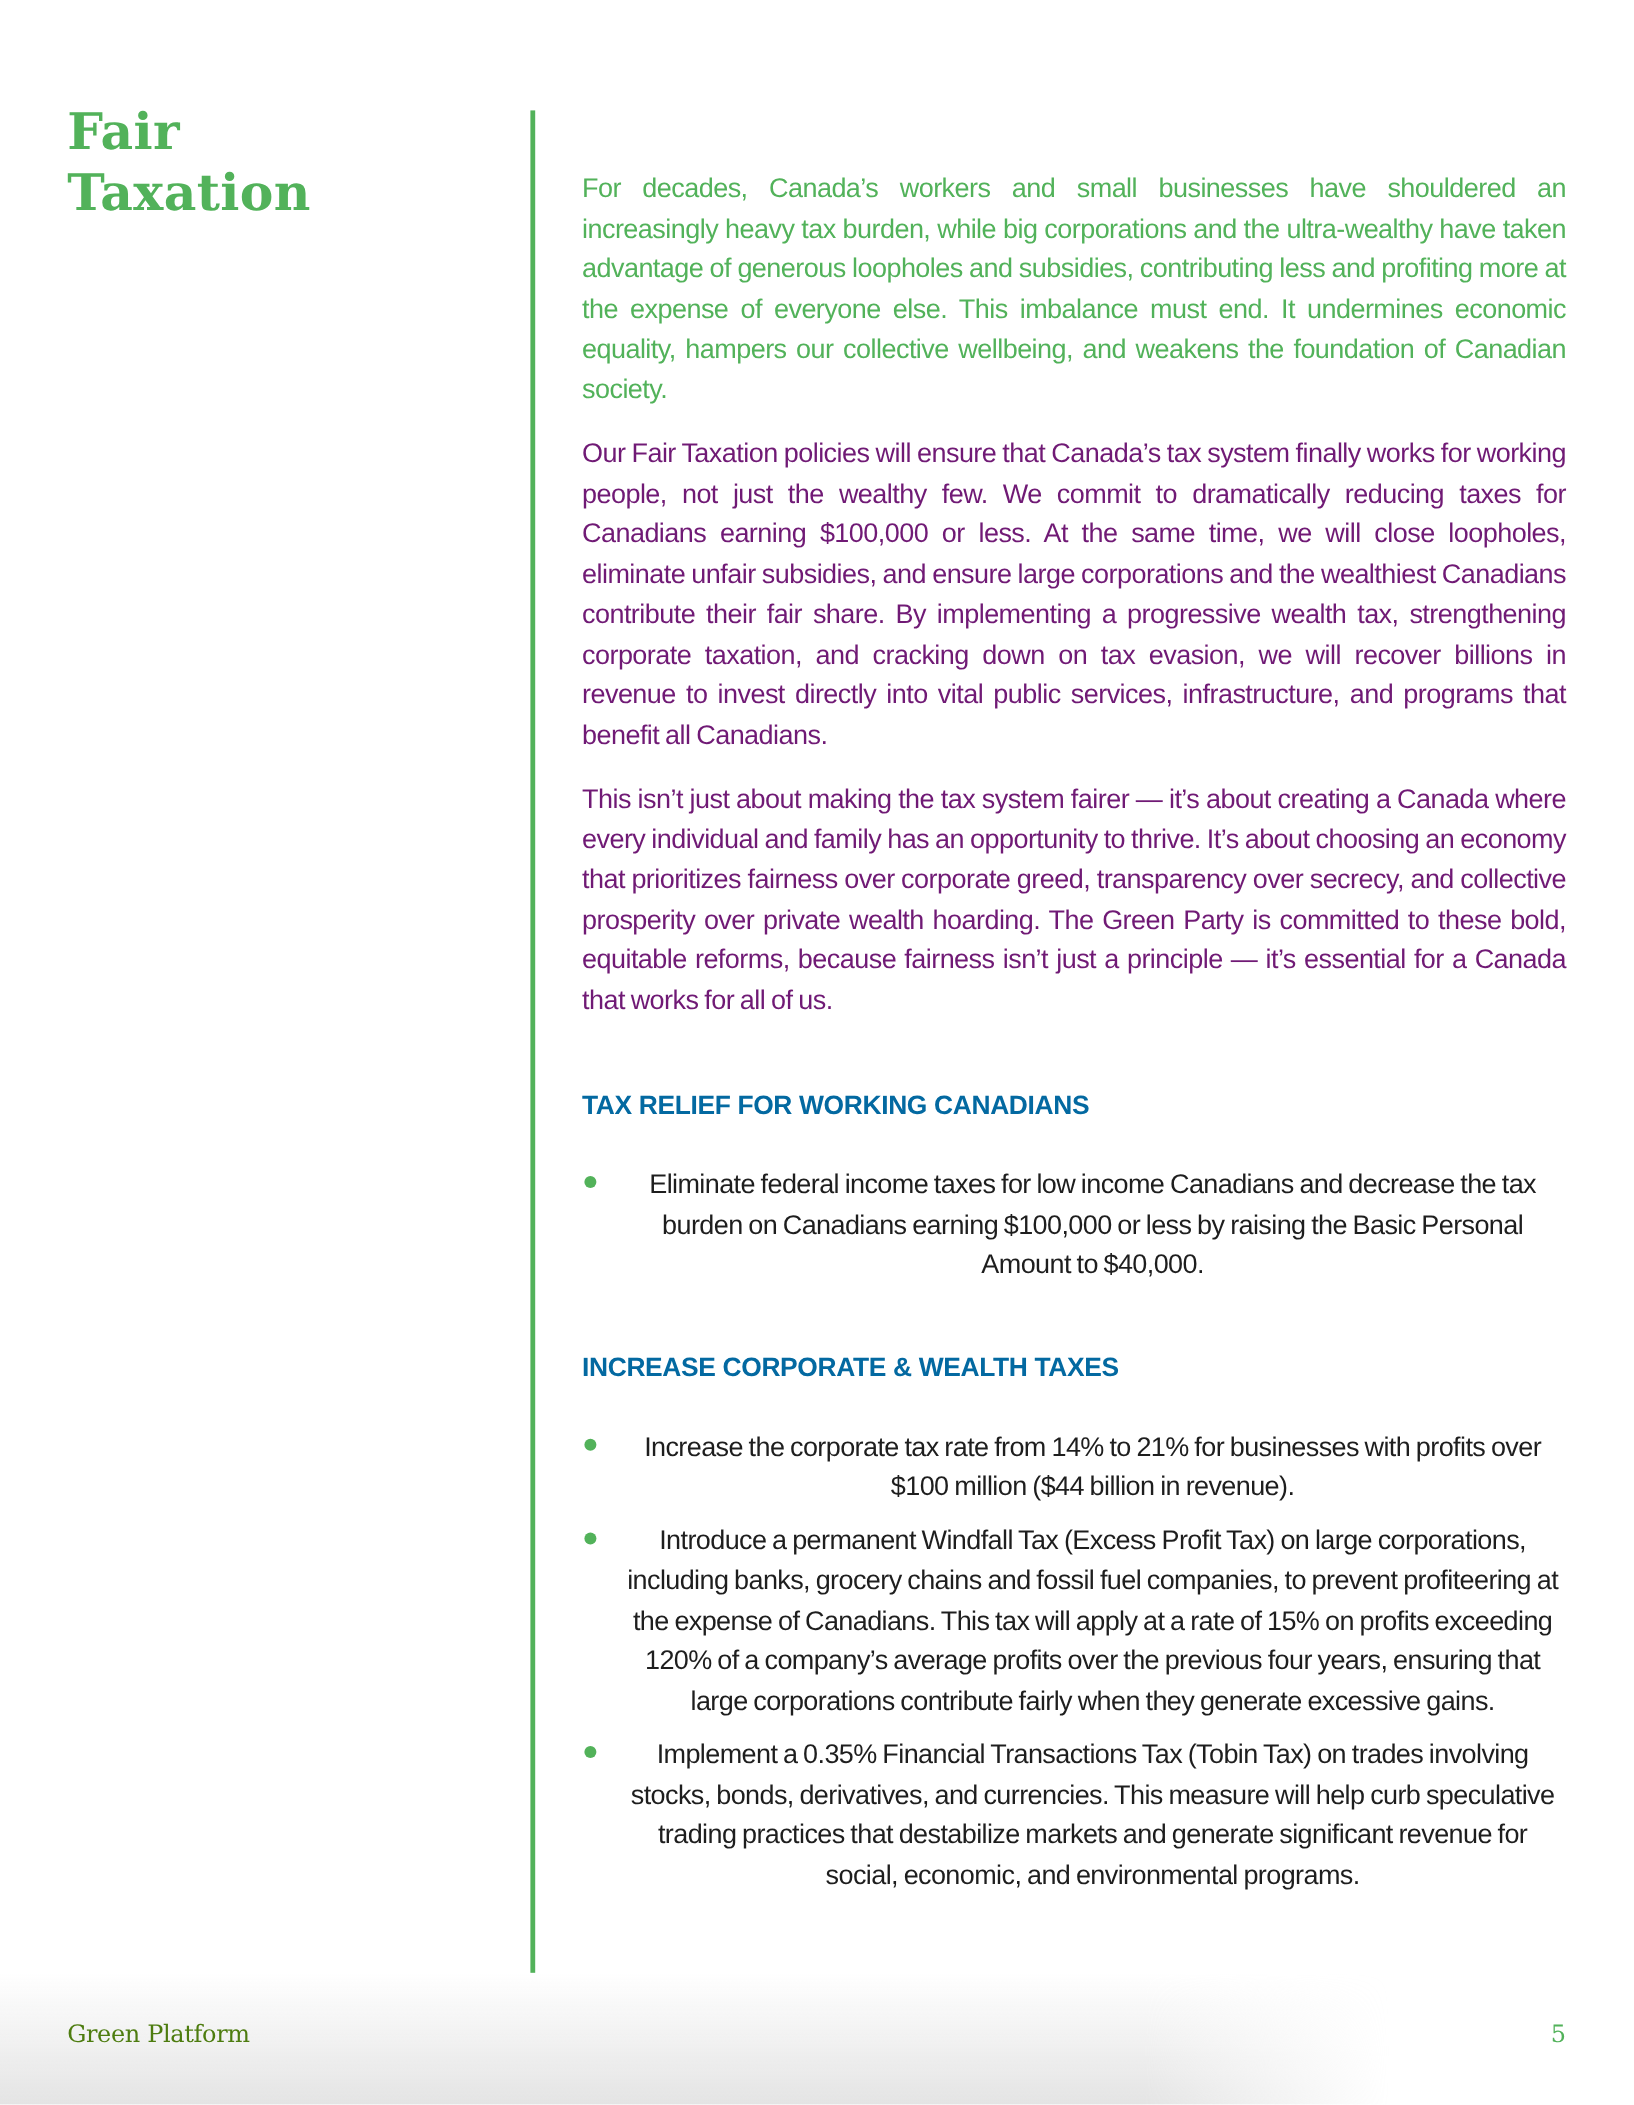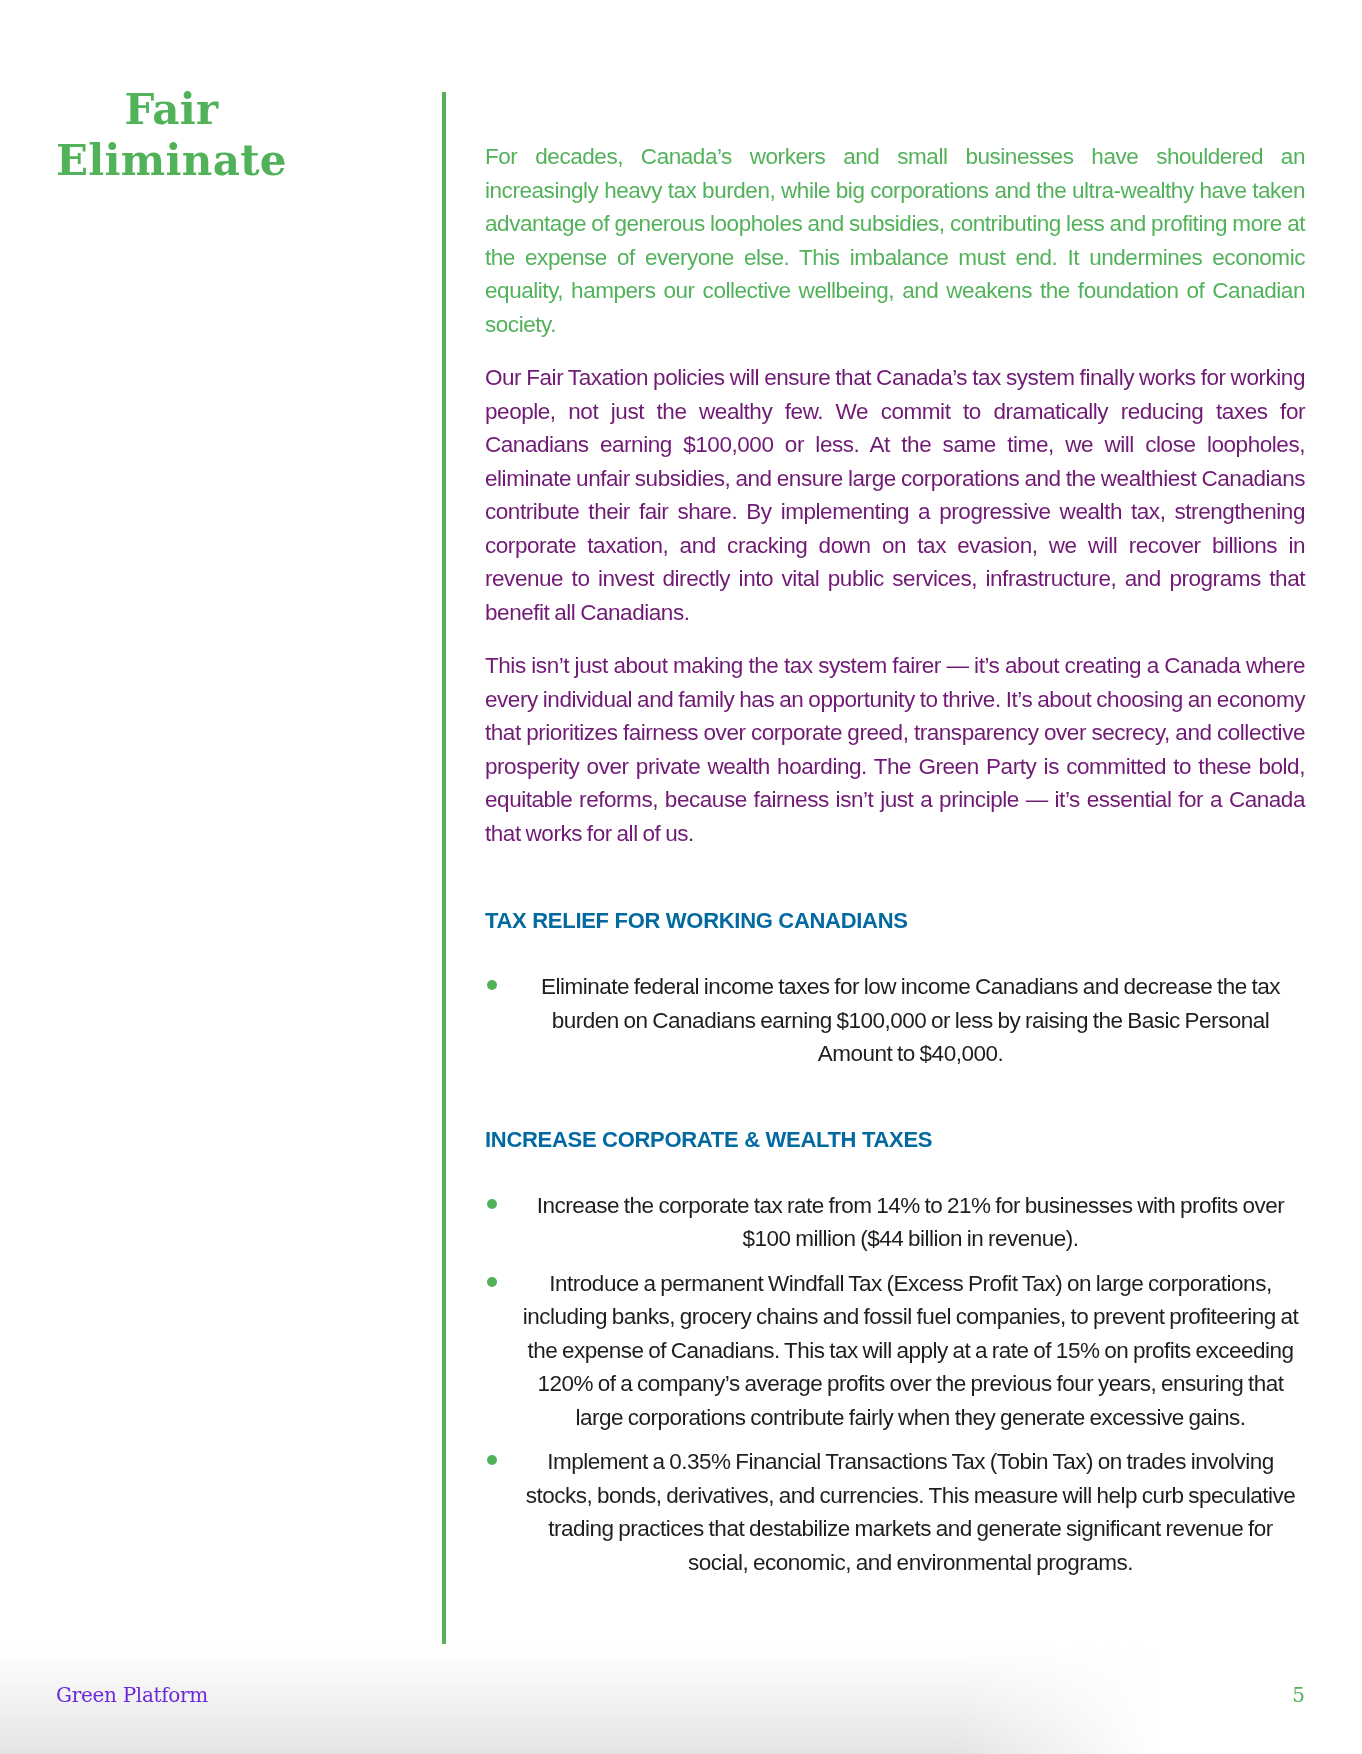--- a/index.html
+++ b/index.html
@@ -24,21 +24,20 @@
       position: absolute;
       left: 56px;
       top: 84px;
       margin: 0;
       font-family: "DejaVu Serif", serif;
       font-weight: bold;
       font-size: 42px;
       line-height: 51px;
       color: #52b25a;
       letter-spacing: 0.3px;
-      text-align: center;
     }
     .divider {
       position: absolute;
       left: 442px;
       top: 92px;
       width: 4px;
       height: 1552px;
       background: #52b25a;
     }
     .content {
@@ -91,39 +90,39 @@
       height: 10px;
       border-radius: 50%;
       background: #52b25a;
     }
     .footer-left {
       position: absolute;
       left: 56px;
       top: 1683px;
       font-family: "DejaVu Serif", serif;
       font-size: 20px;
-      color: #6d28d9;
+      color: #4d7c0f;
       letter-spacing: -0.3px;
       text-align: center;
     }
     .footer-right {
       position: absolute;
       right: 57px;
       top: 1683px;
       font-family: "DejaVu Serif", serif;
       font-size: 20px;
       color: #52b25a;
     }
   </style>
 </head>
 <body>
 
 <div class="bottom-shade"></div>
 
-<h1 class="page-title"><span>Fair</span><br><span>Eliminate</span></h1>
+<h1 class="page-title"><span>Fair</span><br><span>Taxation</span></h1>
 
 <div class="divider"></div>
 
 <div class="content">
   <p class="para lead">For decades, Canada’s workers and small businesses have shouldered an increasingly heavy tax burden, while big corporations and the ultra-wealthy have taken advantage of generous loopholes and subsidies, contributing less and profiting more at the expense of everyone else. This imbalance must end. It undermines economic equality, hampers our collective wellbeing, and weakens the foundation of Canadian society.</p>
   <p class="para">Our Fair Taxation policies will ensure that Canada’s tax system finally works for working people, not just the wealthy few. We commit to dramatically reducing taxes for Canadians earning $100,000 or less. At the same time, we will close loopholes, eliminate unfair subsidies, and ensure large corporations and the wealthiest Canadians contribute their fair share. By implementing a progressive wealth tax, strengthening corporate taxation, and cracking down on tax evasion, we will recover billions in revenue to invest directly into vital public services, infrastructure, and programs that benefit all Canadians.</p>
   <p class="para">This isn’t just about making the tax system fairer — it’s about creating a Canada where every individual and family has an opportunity to thrive. It’s about choosing an economy that prioritizes fairness over corporate greed, transparency over secrecy, and collective prosperity over private wealth hoarding. The Green Party is committed to these bold, equitable reforms, because fairness isn’t just a principle — it’s essential for a Canada that works for all of us.</p>
 
   <h2 class="section-heading h1">TAX RELIEF FOR WORKING CANADIANS</h2>
   <ul class="bullets">

